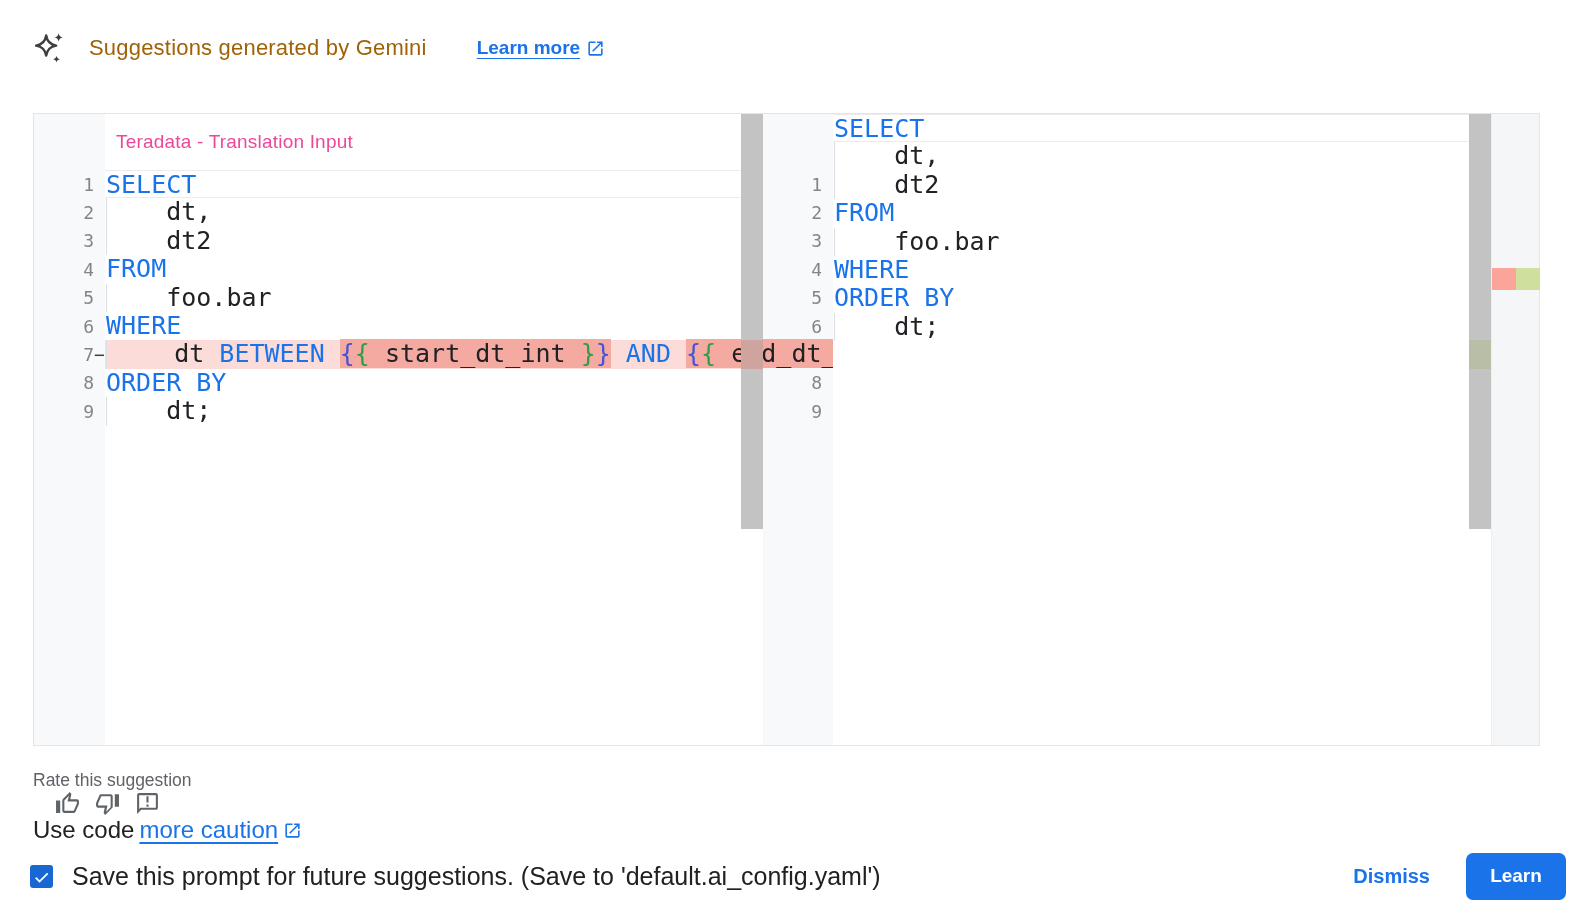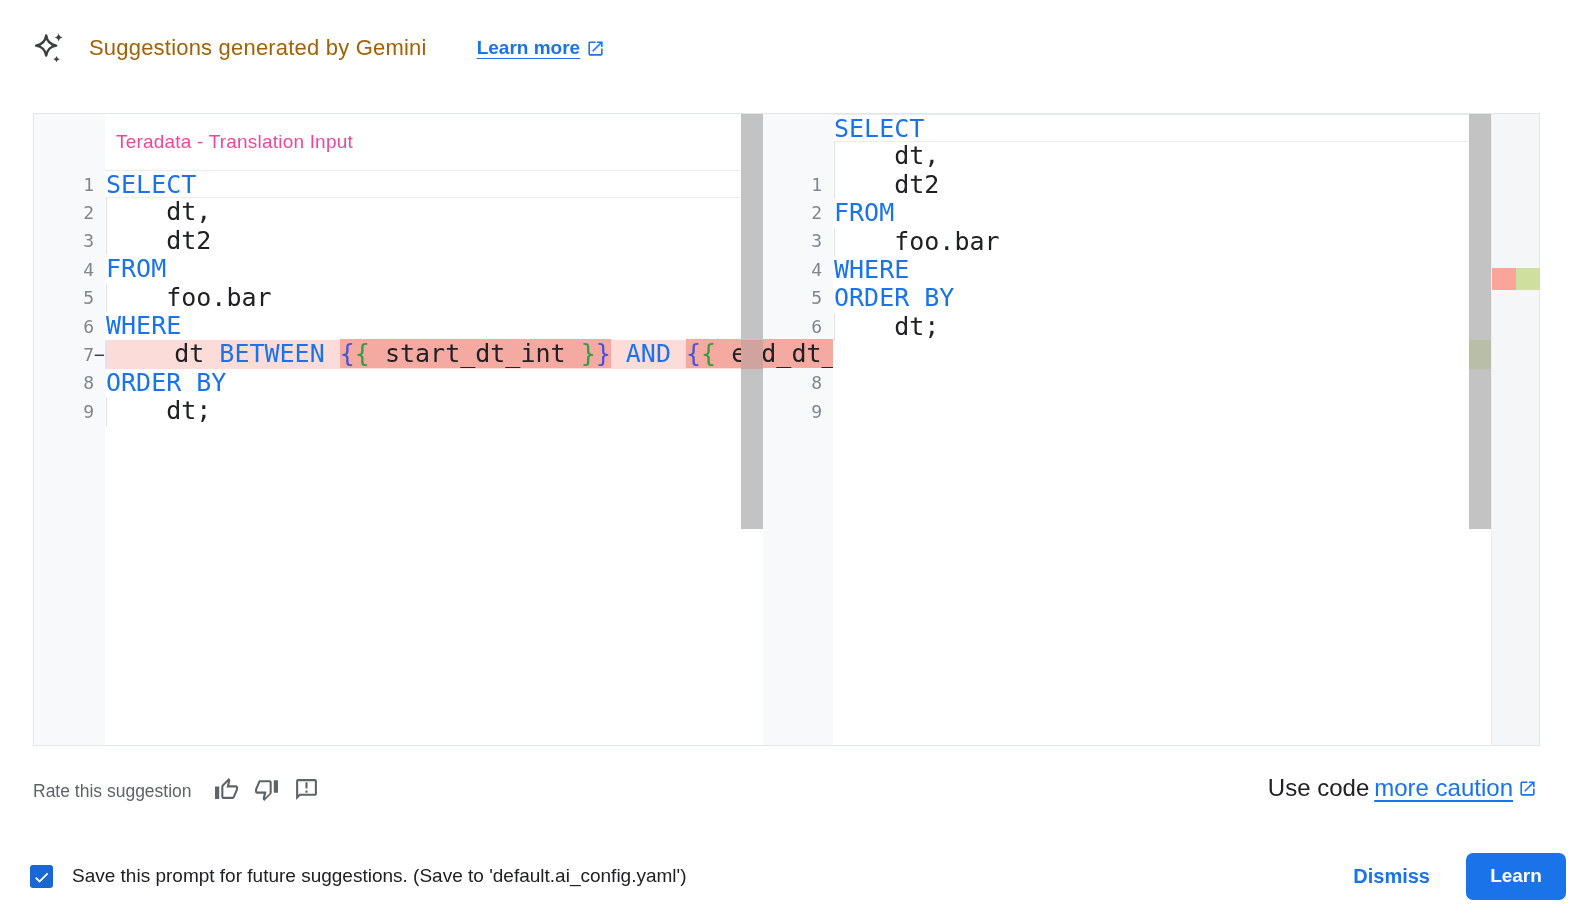--- a/index.html
+++ b/index.html
@@ -50,35 +50,35 @@
   .sb .tint { position:absolute; left:0; right:0; top:226px; height:29px; }
   .sb-l .tint { background:var(--scrollbar-removed); }
   .sb-r .tint { background:var(--scrollbar-added); }
 
   .minimap { width:48px; background:var(--minimap-bg); position:relative; border-left:1px solid #eceef0; }
   .minimap .mm { position:absolute; top:154px; height:22px; width:24px; }
   .minimap .mm-red { left:0; background:var(--minimap-removed); }
   .minimap .mm-green { left:24px; background:var(--minimap-added); }
 
   
-  .raterow { display:flex; align-items:flex-end; margin-top:24px; padding:0 37px 0 33px; height:32px; }
+  .raterow { display:flex; align-items:flex-start; margin-top:24px; padding:0 37px 0 33px; height:32px;flex-direction:column; }
   .raterow .ratelbl { font-size:17.5px; color:#5f6368; }
   .raterow .ricons { display:flex; align-items:center; gap:15px; margin-left:22px; }
   .raterow .ricons svg { width:25px; height:25px; display:block; cursor:pointer; }
   .raterow .spacer { flex:1; }
   .usecode { font-size:24px; color:#202124; display:flex; align-items:center; }
   .usecode a { color:var(--accent-blue); text-decoration:underline; text-underline-offset:4px; margin-left:5px; cursor:pointer; }
   .usecode svg { width:19px; height:19px; margin-left:5px; }
 
   
   .actionrow { display:flex; align-items:center; margin-top:50px; padding:0 8px 0 30px; height:48px; }
   .cbx { width:23px; height:23px; border-radius:3px; background:var(--checkbox-blue);
          display:flex; align-items:center; justify-content:center; cursor:pointer; flex:0 0 auto; }
   .cbx svg { width:19px; height:19px; }
-  .savelbl { font-size:19px; color:#202124; margin-left:19px; }
+  .savelbl { font-size:25px; color:#202124; margin-left:19px; }
   .actionrow .spacer { flex:1; }
   .dismiss { font-size:20px; font-weight:bold; color:var(--accent-blue);
              background:none; border:none; padding:10px 18px; cursor:pointer;
              font-family:"Liberation Sans", sans-serif; }
   .apply { font-size:19px; font-weight:bold; color:#fff; background:var(--accent-blue);
            border:none; border-radius:7px; width:100px; height:47px; margin-left:18px;
            cursor:pointer; font-family:"Liberation Sans", sans-serif; }
 </style>
 </head>
 <body>

